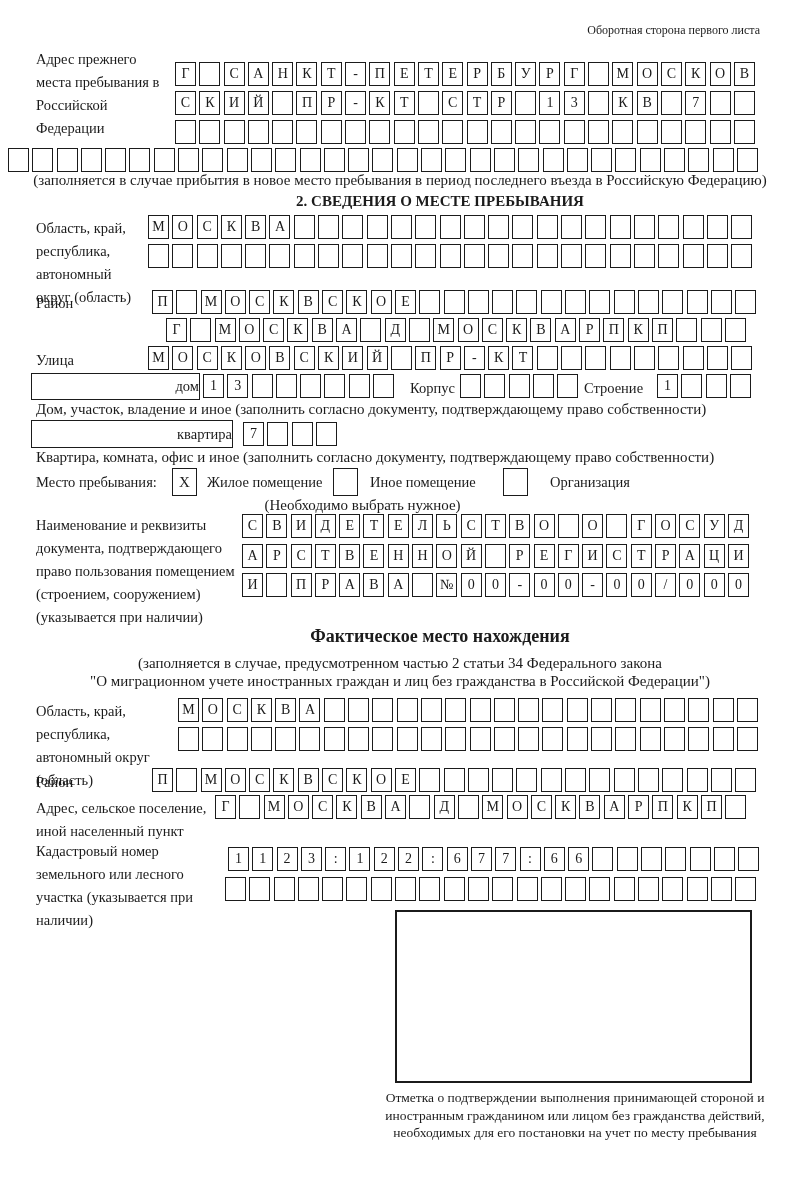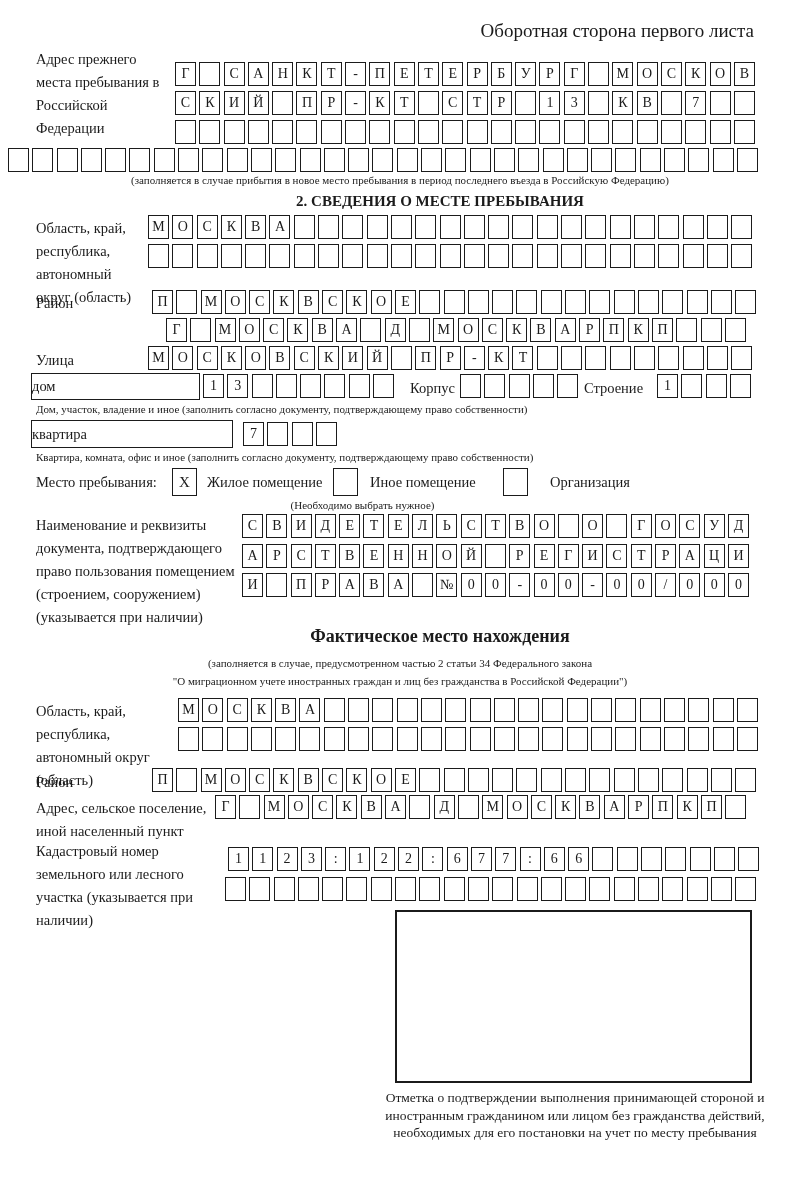--- a/index.html
+++ b/index.html
@@ -1,45 +1,45 @@
 <!DOCTYPE html>
 <html><head>
 <meta charset="utf-8">
 <style>
   html,body{margin:0;padding:0;background:#ffffff;}
   .page{
     position:relative;width:800px;height:1180px;background:#ffffff;
     font-family:"Liberation Serif",serif;color:#1b1b1b;overflow:hidden;
   }
   .lbl{position:absolute;font-size:14.5px;line-height:23px;}
-  .note{position:absolute;font-size:11px;line-height:17.5px;}
+  .note{position:absolute;font-size:15px;line-height:17.5px;}
   .center{text-align:center;}
   .title{position:absolute;left:0;width:100%;text-align:center;font-weight:bold;font-size:15px;padding-left:40px;}
   .brow{position:absolute;display:flex;gap:3.3px;}
   .cell{
     width:21px;height:24px;box-sizing:border-box;border:1.7px solid #1b1b1b;
     display:flex;align-items:center;justify-content:center;
     font-size:14px;line-height:1;flex:0 0 auto;background:#fff;
   }
   .chk{
     position:absolute;width:25px;height:28px;box-sizing:border-box;border:1.7px solid #1b1b1b;
     display:flex;align-items:center;justify-content:center;font-size:15px;background:#fff;
   }
   .widebox{
     position:absolute;box-sizing:border-box;border:1.7px solid #1b1b1b;
-    display:flex;align-items:center;justify-content:flex-start;font-size:14.5px;background:#fff;
+    display:flex;align-items:center;justify-content:flex-end;font-size:14.5px;background:#fff;
   }
   .stampbox{position:absolute;box-sizing:border-box;border:2px solid #1b1b1b;background:#fff;}
 </style>
 </head>
 <body>
 
 <div class="page">
 
-  <div class="note" style="top:22px;right:46px;font-size:19px">Оборотная сторона первого листа</div>
+  <div class="note" style="top:22px;right:40px;font-size:12px">Оборотная сторона первого листа</div>
 
   <div class="lbl" style="left:36px;top:48px;width:130px">Адрес прежнего места пребывания в Российской Федерации</div>
   <div class="brow" style="left:175px;top:62px">
       <span class="cell">Г</span>
       <span class="cell"></span>
       <span class="cell">С</span>
       <span class="cell">А</span>
       <span class="cell">Н</span>
       <span class="cell">К</span>
       <span class="cell">Т</span>

